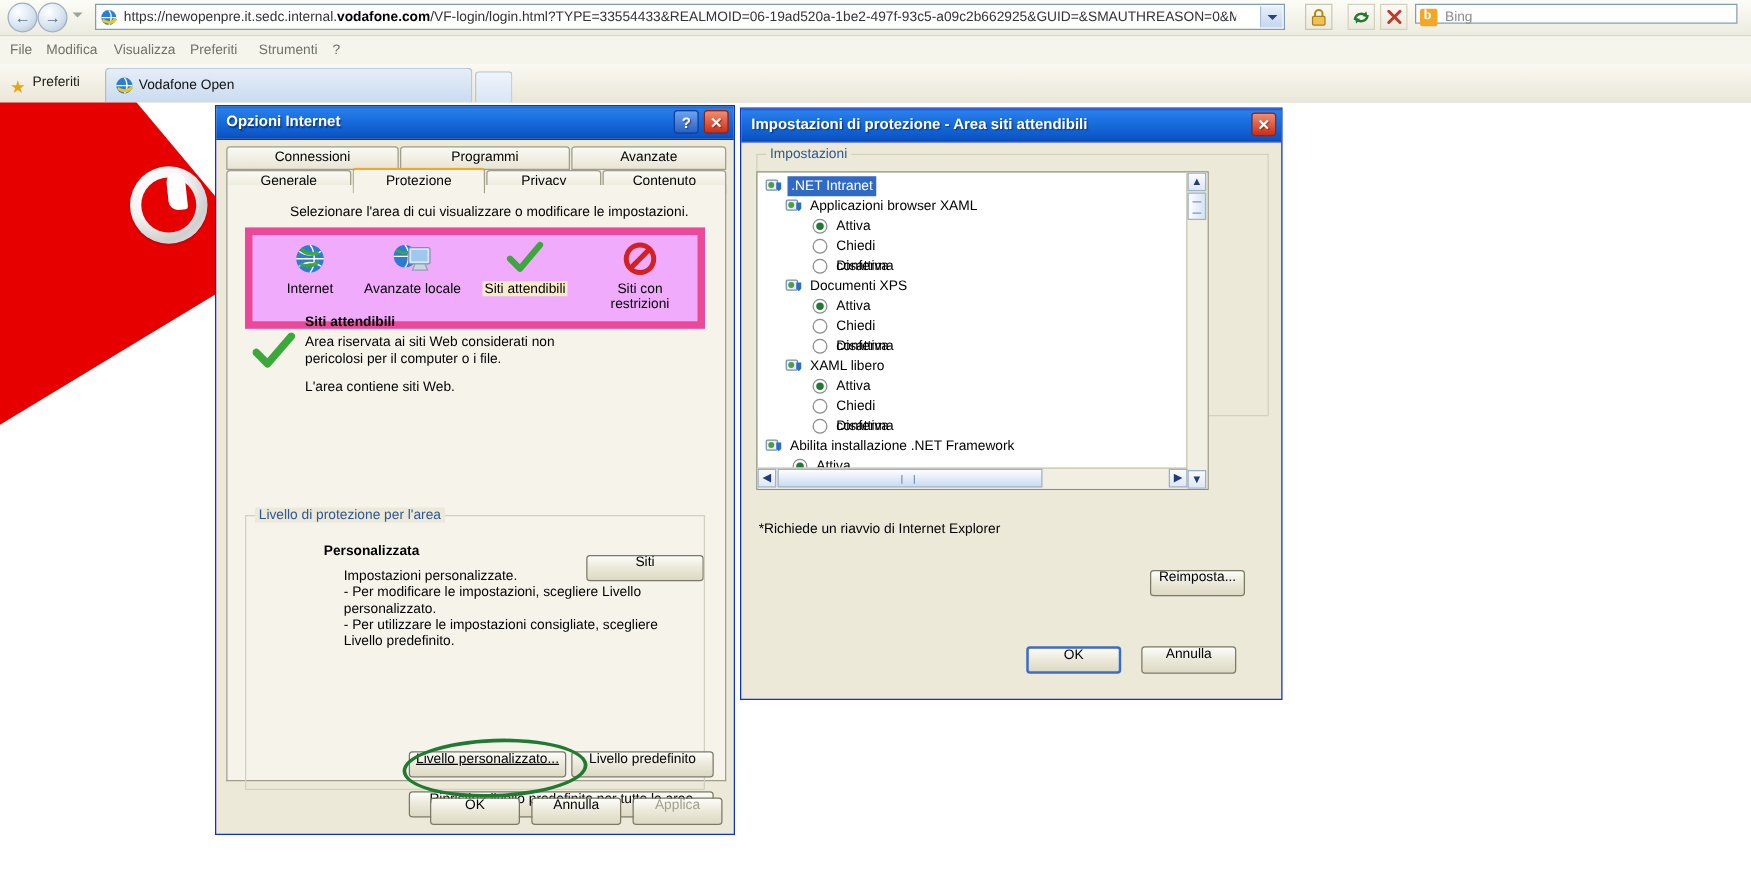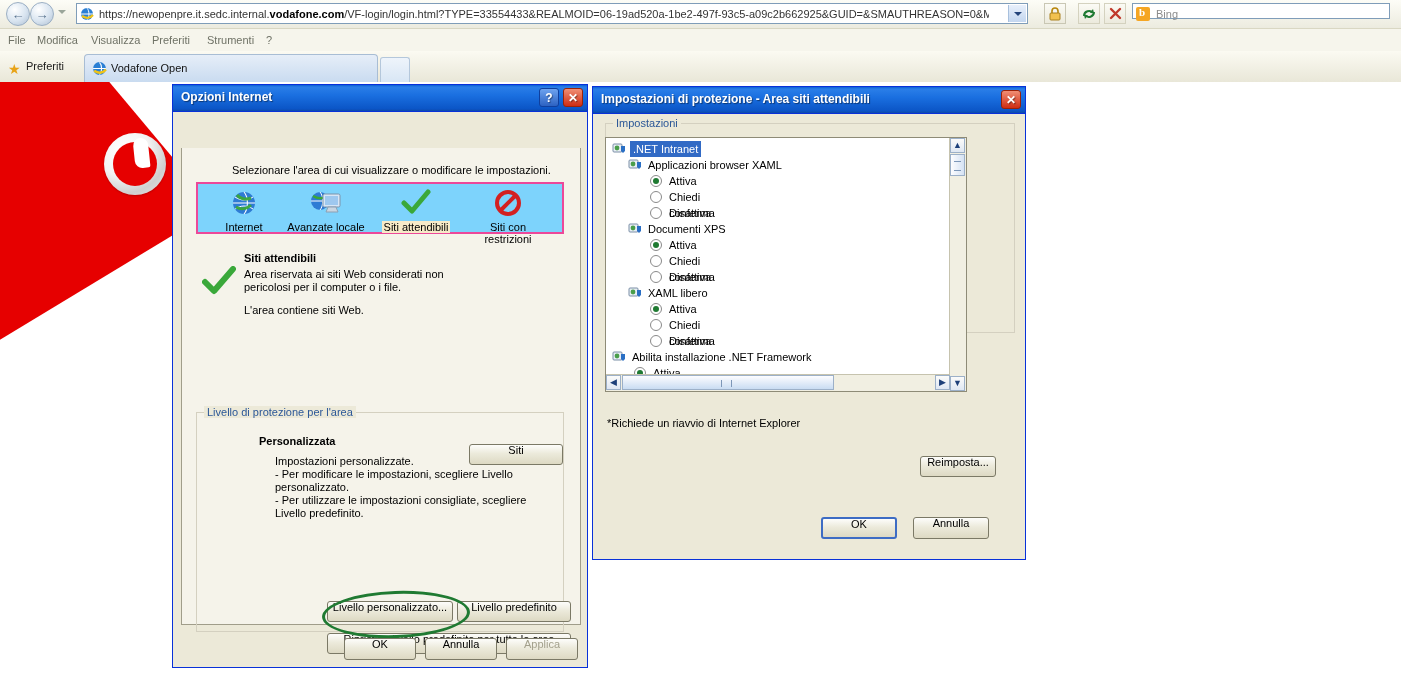--- a/index.html
+++ b/index.html
@@ -105,36 +105,36 @@
   #dlg-io{left:172px;top:84px;width:416px;height:584px;}
   #io-tabs{position:absolute;left:8px;top:32px;width:400px;height:32px;}
   .io-tab{position:absolute;height:19px;box-sizing:border-box;
     background:linear-gradient(#fbfaf4,#e8e5d4);border:1px solid #a09d8a;
     border-radius:3px 3px 0 0;font-size:11px;text-align:center;color:#000;line-height:17px;}
   .io-tab.sel{background:#f5f3ea;border-bottom:1px solid #f5f3ea;z-index:5;height:21px;line-height:18px;
     border-top:2px solid #f2a922;}
   #io-panel{position:absolute;left:8px;top:63px;width:400px;height:477px;
     background:#f5f3ea;border:1px solid #a09d8a;border-top:none;box-sizing:border-box;}
   #io-intro{position:absolute;left:14px;top:16px;font-size:11px;color:#000;margin-left:36px;}
-  #zone-box{position:absolute;left:14px;top:34px;width:368px;height:52px;
-    background:#7dd3fc;border:2px solid #ec4899;box-sizing:border-box;}
+  #zone-box{position:absolute;left:14px;top:34px;width:368px;height:81px;
+    background:#f0abfc;border:6px solid #ec4899;box-sizing:border-box;}
   .zone{position:absolute;top:5px;width:84px;text-align:center;}
   .zone .zi{height:30px;}
   .zone .zl{font-size:11px;color:#000;line-height:12px;margin-top:2px;}
   .zone.sel .zl{background:#f7eac8;display:inline-block;padding:0 2px;}
   #zone-detail{position:absolute;left:14px;top:104px;width:368px;height:72px;}
   #zd-check{position:absolute;left:6px;top:14px;}
   #zd-title{position:absolute;left:48px;top:0;font-size:11px;font-weight:bold;color:#000;}
   #zd-desc{position:absolute;left:48px;top:16px;width:220px;font-size:11px;color:#000;line-height:13px;}
   #zd-extra{position:absolute;left:48px;top:52px;font-size:11px;color:#000;}
   #btn-siti{left:273px;top:192px;width:94px;height:21px;line-height:19px;}
   #lvl-grp{left:14px;top:264px;width:368px;height:220px;}
   #lvl-name{position:absolute;left:62px;top:22px;font-size:11px;font-weight:bold;}
   #lvl-desc{position:absolute;left:78px;top:42px;width:270px;font-size:11px;line-height:13px;}
-  #btn-custom{left:145px;top:453px;width:126px;height:21px;line-height:19px;}
+  #btn-custom{left:145px;top:453px;width:126px;height:21px;line-height:19px;text-decoration:underline;}
   #btn-default{left:275px;top:453px;width:114px;height:21px;line-height:19px;}
   #btn-reset-all{left:145px;top:485px;width:244px;height:21px;line-height:19px;}
   #ellipse{position:absolute;left:140px;top:443px;width:142px;height:41px;
     border:3px solid #1f7a32;border-radius:50%;pointer-events:none;transform:rotate(-2deg);}
   #io-ok{left:171px;top:553px;width:72px;height:22px;line-height:19px;}
   #io-cancel{left:252px;top:553px;width:72px;height:22px;line-height:19px;}
   #io-apply{left:333px;top:553px;width:72px;height:22px;line-height:19px;}
   
   #dlg-sec{left:592px;top:86px;width:434px;height:474px;}
   #sec-grp1{left:12px;top:36px;width:410px;height:210px;}
@@ -289,20 +289,30 @@
   <div class="xpdlg-title">
     <div class="t">Opzioni Internet</div>
     <div class="xpbtn-sq xpbtn-help" style="right:28px">
       <div class="g">?</div>
     </div>
     <div class="xpbtn-sq xpbtn-close" style="right:4px">
       <div class="g">✕</div>
     </div>
   </div>
 
+  <div id="io-tabs">
+    <div class="io-tab" style="left:0;top:0;width:138px">Connessioni</div>
+    <div class="io-tab" style="left:139px;top:0;width:136px">Programmi</div>
+    <div class="io-tab" style="left:276px;top:0;width:124px">Avanzate</div>
+
+    <div class="io-tab" style="left:0;top:19px;width:100px">Generale</div>
+    <div class="io-tab sel" style="left:101px;top:17px;width:106px">Protezione</div>
+    <div class="io-tab" style="left:208px;top:19px;width:92px">Privacy</div>
+    <div class="io-tab" style="left:301px;top:19px;width:99px">Contenuto</div>
+  </div>
 
   <div id="io-panel">
     <div id="io-intro">Selezionare l'area di cui visualizzare o modificare le impostazioni.</div>
 
     <div id="zone-box">
       <div class="zone" style="left:4px">
         <div class="zi">
           <svg width="28" height="28" viewBox="0 0 28 28">
               <circle cx="14" cy="14" r="11" fill="#2e7bd4"></circle>
               <path d="M3 14h22M14 3c4.5 5 4.5 17 0 22" stroke="#fff" stroke-width="1.1" fill="none"></path>

